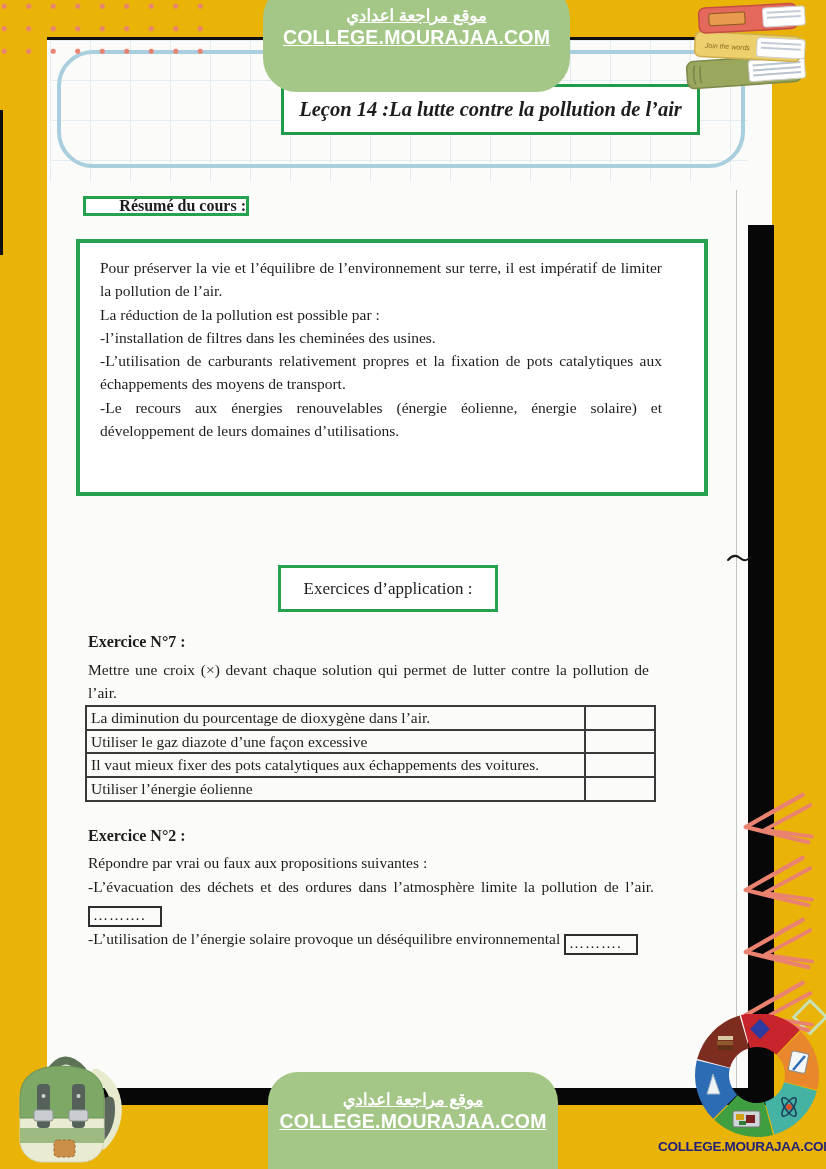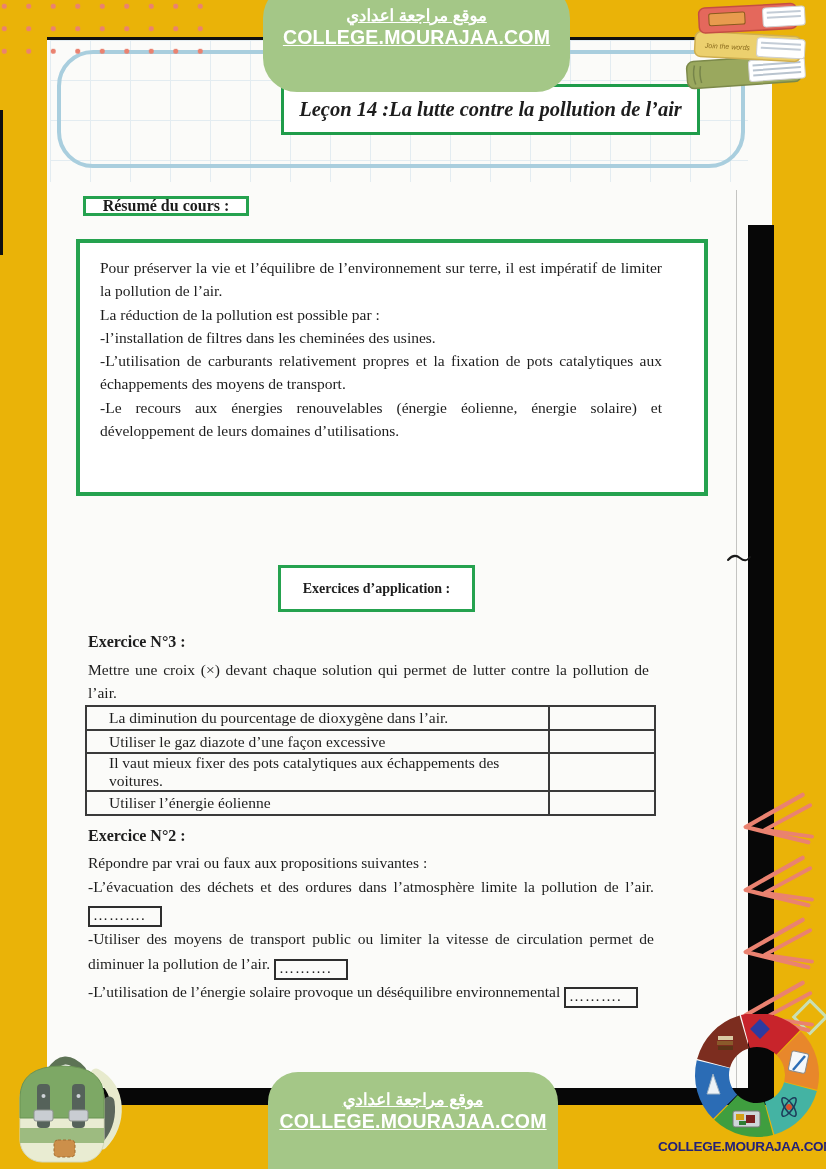--- a/index.html
+++ b/index.html
@@ -37,32 +37,32 @@
   .badge-bottom { left:268px; top:1072px; width:290px; height:97px; border-radius:30px 30px 0 0; padding-top:17px; }
   .badge .ar  { font-size:16.5px; line-height:20px; text-decoration:underline; }
   .badge .url { font-size:19.5px; line-height:24px; text-decoration:underline; letter-spacing:0.2px; }
 
   
   .green-box { border:3px solid #25a24f; background:#fff; box-sizing:border-box; }
   .title-box { left:281px; top:84px; width:419px; height:51px; border-width:3px; border-color:#1f9c4a;
     display:flex; align-items:center; justify-content:center;
     font-weight:bold; font-style:italic; font-size:20.5px; white-space:nowrap; }
   .resume-heading { left:83px; top:196px; width:166px; height:20px;
-    display:flex; align-items:center; justify-content:center; font-weight:bold; font-size:16px; }
+    display:flex; align-items:center; justify-content:flex-end; font-weight:bold; font-size:16px; }
   .resume-box { left:76px; top:239px; width:632px; height:257px; border-width:4px; }
   .resume-text { position:absolute; left:20px; top:13px; width:562px; }
   .resume-text p { margin:0; font-size:15.5px; line-height:23.3px; text-align:justify; }
-  .app-box { left:278px; top:565px; width:197px; height:47px;
-    display:flex; align-items:center; justify-content:center; font-weight:bold; font-size:14px; }
+  .app-box { left:278px; top:565px; width:220px; height:47px;
+    display:flex; align-items:center; justify-content:center; font-weight:normal; font-size:17px; }
 
   .ex-heading { font-weight:bold; font-size:16px; }
   .ex1-heading { left:88px; top:633px; }
   .ex1-instruction { left:88px; top:658px; width:561px; font-size:15.5px; line-height:23px; text-align:justify; }
   table.ex1-table { left:85px; top:705px; width:571px; border-collapse:collapse; position:absolute; }
-  table.ex1-table td { border:2px solid #3a3a3a; font-size:15.5px; padding:0 22px; height:21.7px; }
+  table.ex1-table td { border:2px solid #3a3a3a; font-size:15.5px; padding:0 4px; height:21.7px; }
   td.t-answer { width:60px; }
 
   .ex2-heading { left:88px; top:827px; }
   .ex2-body { left:88px; top:851px; width:566px; }
   .ex2-body p { margin:0; font-size:15.5px; line-height:24.2px; text-align:justify; }
   .dotbox { display:inline-block; border:2px solid #2e2e2e; height:17px; line-height:14px;
     padding:0 3px; min-width:64px; letter-spacing:1px; vertical-align:-4px; font-size:15px; }
 
   .chev { width:88px; height:55px; z-index:4; }
   .logo-caption { left:658px; top:1139px; width:168px; text-align:center;
@@ -132,21 +132,21 @@
       <p>-l’installation de filtres dans les cheminées des usines.</p>
       <p>-L’utilisation de carburants relativement propres et  la fixation de pots catalytiques aux échappements des moyens de transport.</p>
       <p>-Le recours aux énergies renouvelables (énergie éolienne, énergie solaire) et développement de leurs domaines d’utilisations.</p>
     </div>
   </div>
 
   <div class="abs green-box app-box">
     <span>Exercices d’application :</span>
   </div>
 
-  <div class="abs ex-heading ex1-heading">Exercice N°3 :</div>
+  <div class="abs ex-heading ex1-heading">Exercice N°7 :</div>
   <div class="abs ex1-instruction">Mettre une croix (×) devant chaque  solution qui permet de  lutter contre la pollution de l’air.</div>
 
   <table class="ex1-table">
     <tbody>
       <tr>
         <td class="t-label">La diminution du pourcentage de dioxygène dans l’air.</td>
         <td class="t-answer"></td>
       </tr>
       <tr>
         <td class="t-label">Utiliser le gaz diazote d’une façon excessive</td>
@@ -160,21 +160,20 @@
         <td class="t-label">Utiliser l’énergie éolienne</td>
         <td class="t-answer"></td>
       </tr>
     </tbody>
   </table>
 
   <div class="abs ex-heading ex2-heading">Exercice N°2 :</div>
   <div class="abs ex2-body">
     <p class="instr">Répondre par vrai ou faux aux propositions suivantes :</p>
     <p class="item"><span>-L’évacuation des déchets et des ordures dans l’atmosphère limite la pollution de l’air.</span><span class="dotbox">……….</span></p>
-    <p class="item"><span>-Utiliser des moyens de transport public ou limiter la vitesse de circulation permet de diminuer la pollution de l’air. </span><span class="dotbox">……….</span></p>
     <p class="item"><span>-L’utilisation de l’énergie solaire provoque un déséquilibre environnemental </span><span class="dotbox">……….</span></p>
   </div>
 
   <svg class="abs chev" style="left:733px; top:791px;" viewBox="0 0 90 58">
     <path d="M72 4 L12 38 L78 54" stroke="#ea8270" stroke-width="4.5" fill="none" stroke-linecap="round" stroke-linejoin="round"></path>
     <path d="M80 15 L32 41 L82 48" stroke="#ea8270" stroke-width="4" fill="none" stroke-linecap="round" stroke-linejoin="round"></path>
   </svg>
   <svg class="abs chev" style="left:733px; top:854px;" viewBox="0 0 90 58">
     <path d="M72 4 L12 38 L78 54" stroke="#ea8270" stroke-width="4.5" fill="none" stroke-linecap="round" stroke-linejoin="round"></path>
     <path d="M80 15 L32 41 L82 48" stroke="#ea8270" stroke-width="4" fill="none" stroke-linecap="round" stroke-linejoin="round"></path>

